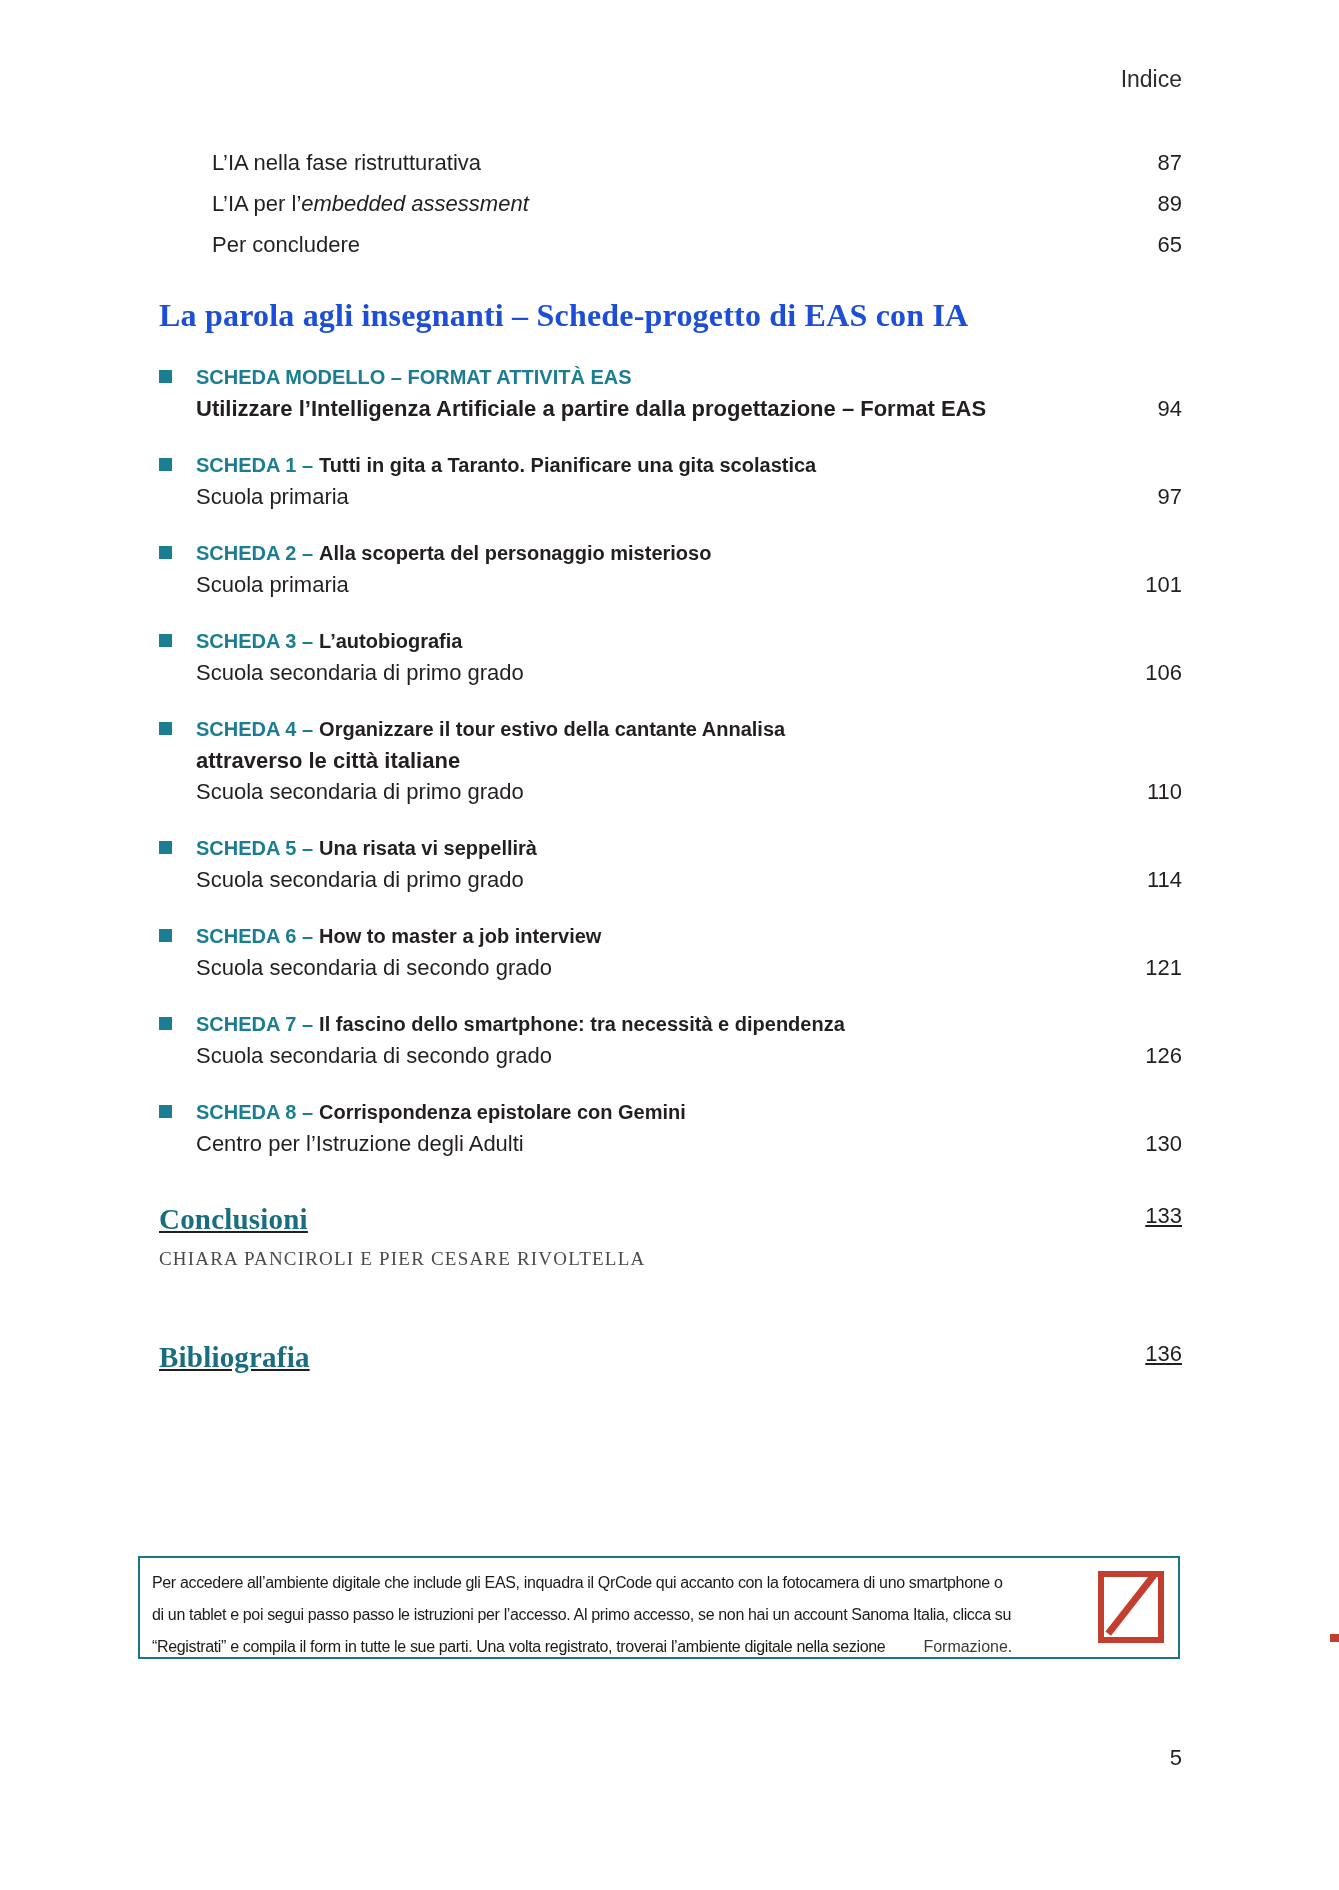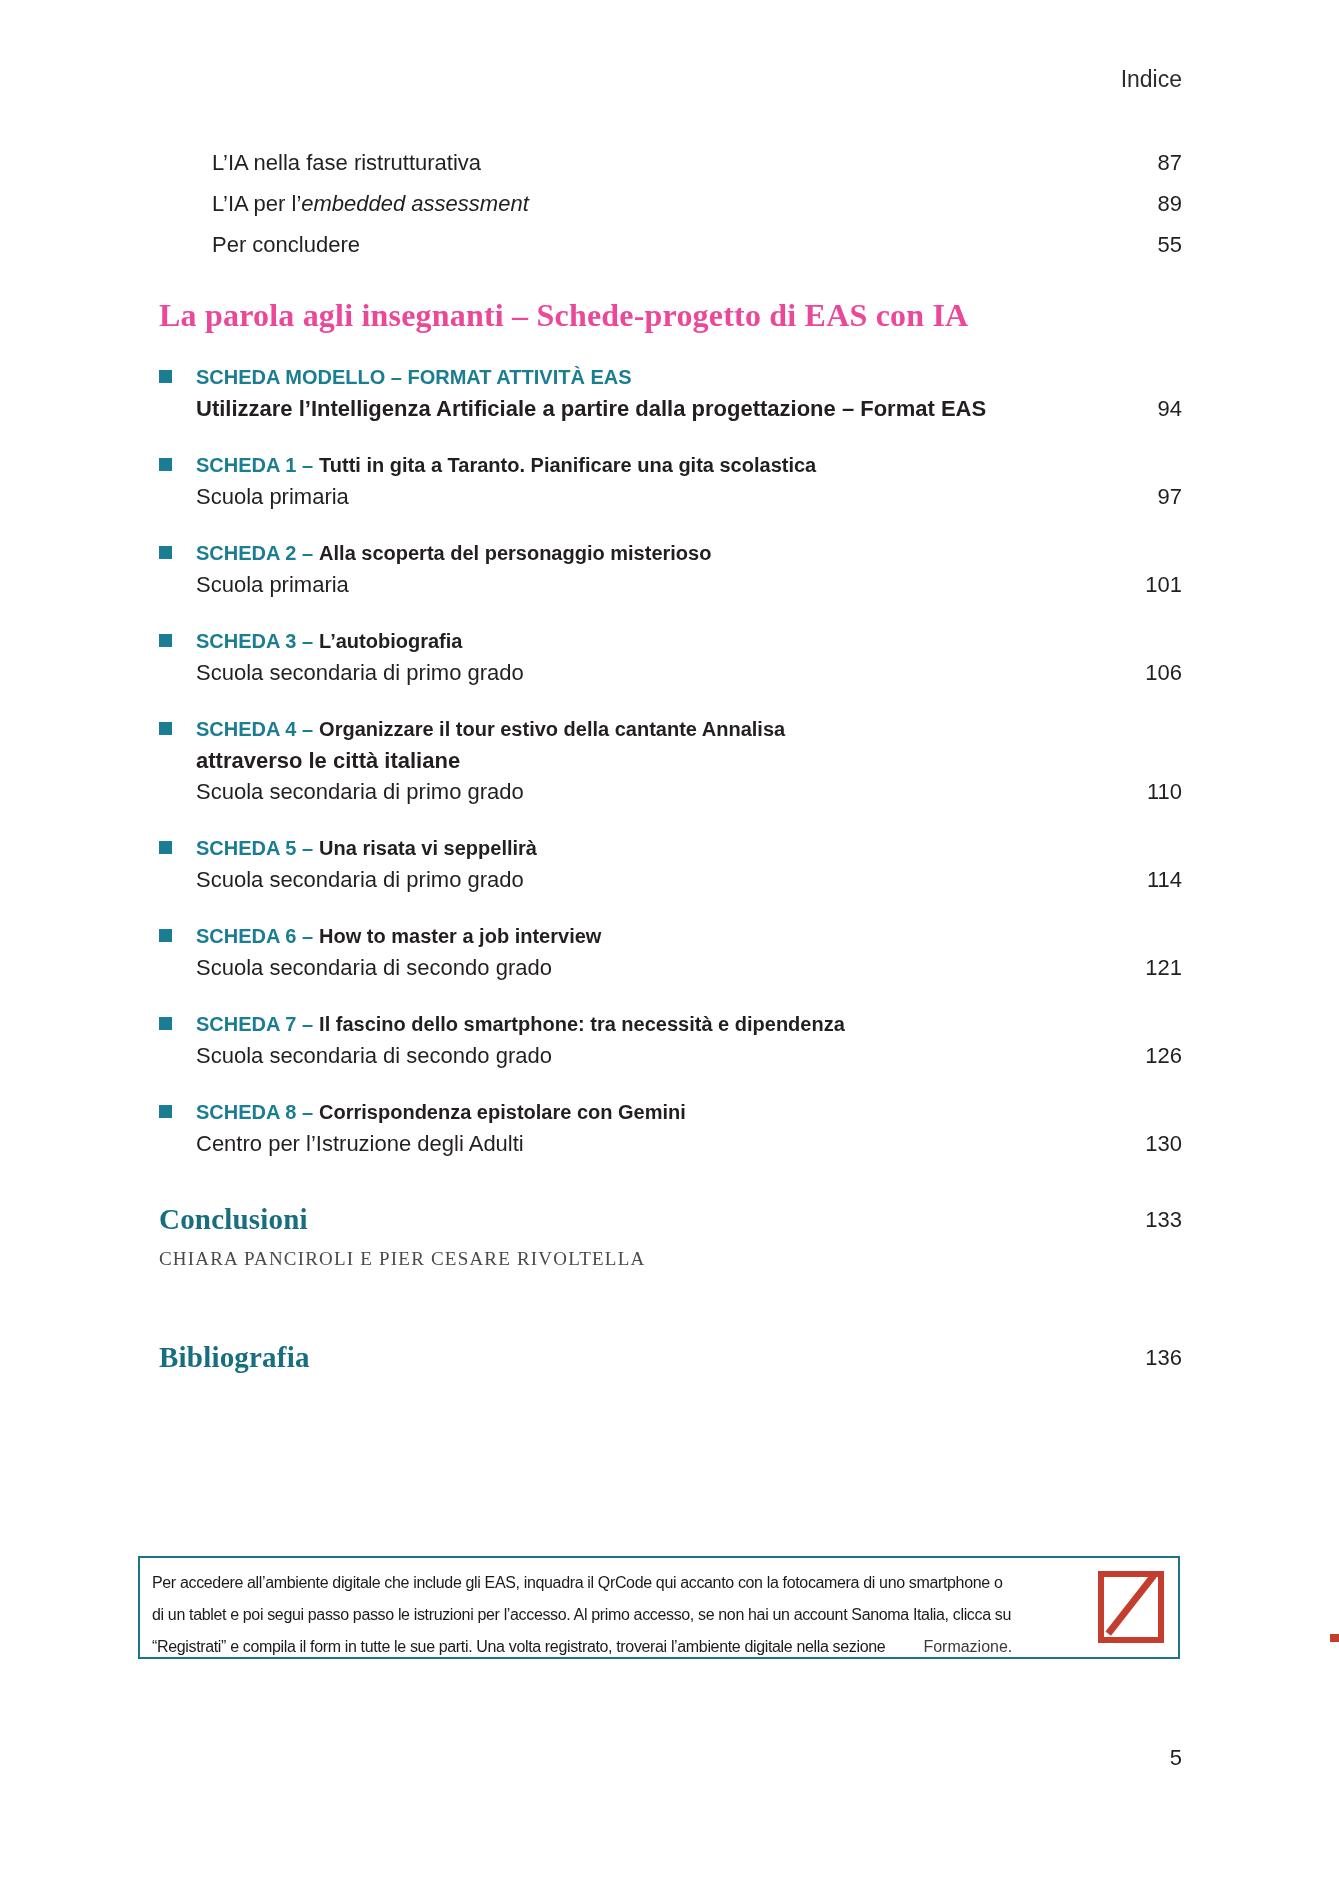--- a/index.html
+++ b/index.html
@@ -26,21 +26,21 @@
     line-height:41px;font-size:22px;
   }
   .entry-row .entry-text{margin-left:53px;}
   .entry-row .entry-text i{font-style:italic;}
   .pagenum{font-size:22px;color:#231f20;}
   
   .section-heading{
     position:absolute;top:297px;left:159px;right:157px;
     font-family:"Liberation Serif",serif;
     font-weight:bold;font-size:32px;line-height:1.15;
-    color:#ec4899;letter-spacing:.2px;
+    color:#1d4ed8;letter-spacing:.2px;
   }
   
   .schede{
     position:absolute;top:362px;left:159px;right:157px;
   }
   .scheda{position:relative;padding-left:37px;margin-bottom:26px;}
   .scheda .bullet{
     position:absolute;left:0;top:8px;width:13px;height:13px;
     background:#1a7d92;
   }
@@ -48,21 +48,21 @@
   .scheda .label{color:#1a7d92;margin-right:.30em;}
   .scheda .title{color:#231f20;}
   .scheda .title2{font-size:22px;font-weight:bold;line-height:31px;color:#231f20;}
   .scheda .sub-row{
     display:flex;justify-content:space-between;align-items:baseline;
     font-size:22px;line-height:31px;font-weight:normal;gap:28px;
   }
   .scheda .sub-row.bold-sub .subtitle{font-weight:bold;}
   
   .serif-block{position:absolute;left:159px;right:157px;}
-  .serif-row{display:flex;justify-content:space-between;align-items:center;}
+  .serif-row{display:flex;justify-content:space-between;align-items:flex-start;text-decoration:underline;}
   .serif-row .serif-heading{
     font-family:"Liberation Serif",serif;font-weight:bold;
     font-size:29px;color:#186e80;letter-spacing:.2px;
   }
   .authors{
     margin-top:12px;
     font-family:"Liberation Serif",serif;
     font-size:19px;letter-spacing:1.2px;color:#4a4a4c;
   }
   .block-conclusioni{top:1203px;}
@@ -104,21 +104,21 @@
     <div class="entry-row">
       <span class="entry-text"><span>L’IA nella fase ristrutturativa</span><i></i></span>
       <span class="pagenum">87</span>
     </div>
     <div class="entry-row">
       <span class="entry-text"><span>L’IA per l’</span><i>embedded assessment</i></span>
       <span class="pagenum">89</span>
     </div>
     <div class="entry-row">
       <span class="entry-text"><span>Per concludere</span><i></i></span>
-      <span class="pagenum">55</span>
+      <span class="pagenum">65</span>
     </div>
   </div>
 
   <div class="section-heading">La parola agli insegnanti – Schede-progetto di EAS con IA</div>
 
   <div class="schede">
 
     <div class="scheda">
       <span class="bullet"></span>
       <div class="title-line"><span class="label">SCHEDA MODELLO – FORMAT ATTIVITÀ EAS</span><span class="title"></span></div>

